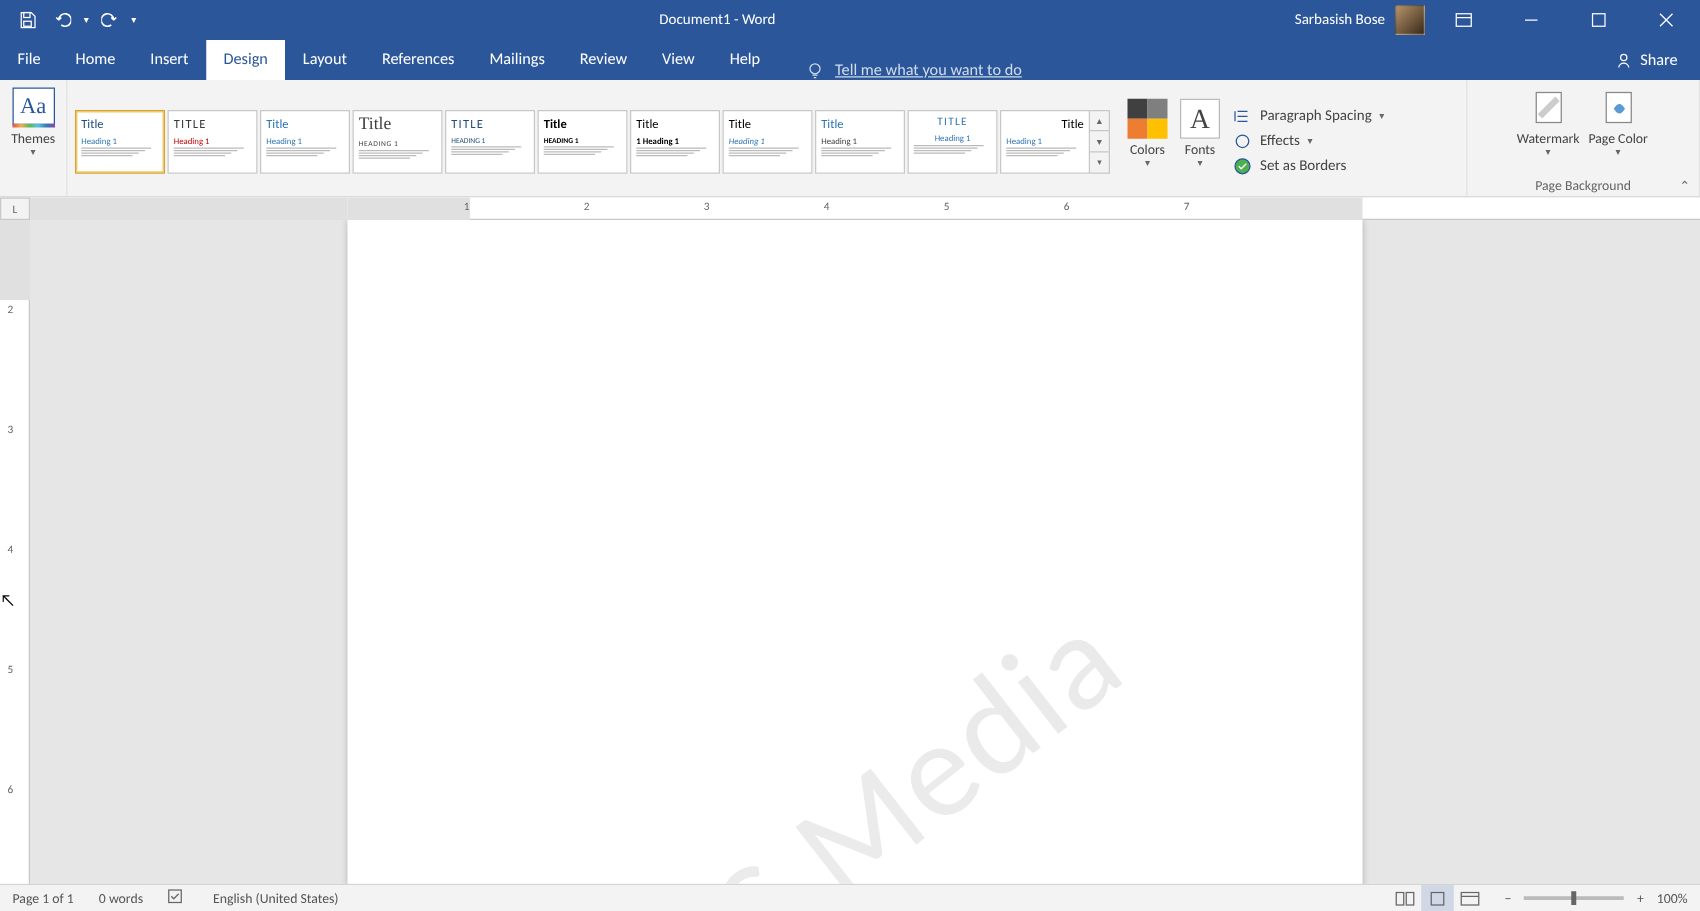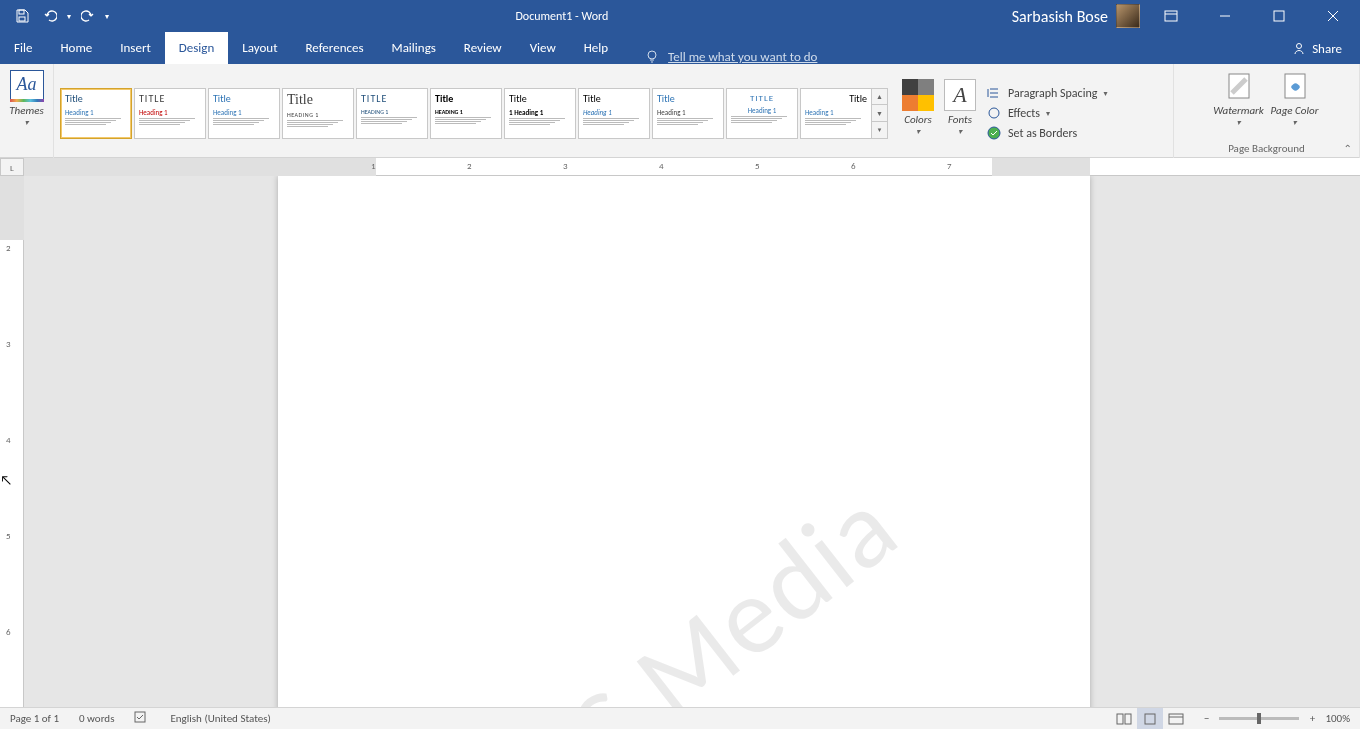--- a/index.html
+++ b/index.html
@@ -6,40 +6,40 @@
 html,body { width:1360px; height:729px; overflow:hidden; background:#e6e6e6; }
 
 
 .titlebar { height:32px; background:#2b579a; color:#fff; display:flex; align-items:center; font-size:12px; }
 .qat { display:flex; align-items:center; padding-left:8px; gap:0; }
 .qat-btn { width:28px; height:28px; display:flex; align-items:center; justify-content:center; cursor:pointer; }
 .qat-btn svg { fill:#fff; }
 .qat-drop { width:10px; display:flex; align-items:center; justify-content:center; font-size:8px; cursor:pointer; }
 .title-center { flex:1; text-align:center; font-size:12px; }
 .user-area { display:flex; align-items:center; gap:8px; padding-right:4px; }
-.user-name { font-size:16px; }
+.user-name { font-size:12px; }
 .avatar { width:24px; height:24px; background:linear-gradient(135deg,#b5936a,#3a2a1a); border:1px solid #fff2; }
 .win-btn { width:46px; height:32px; display:flex; align-items:center; justify-content:center; cursor:pointer; }
 .win-btn svg { stroke:#fff; fill:none; }
 
 
 .tabstrip { height:32px; background:#2b579a; display:flex; align-items:flex-end; }
 .tab { padding:0 14px; height:32px; line-height:32px; color:#fff; font-size:13px; cursor:pointer; }
 .tab.active { background:#fff; color:#2b579a; }
 .tellme { display:flex; align-items:center; color:#d0dceb; font-size:13px; margin-left:22px; gap:8px;text-decoration:underline; }
 .tellme svg { stroke:#d0dceb; fill:none; }
 .share-area { margin-left:auto; padding-right:18px; height:32px; display:flex; align-items:center; color:#fff; font-size:13px; gap:6px; cursor:pointer; }
 
 
 .ribbon { height:94px; background:#f3f3f3; border-bottom:1px solid #d4d4d4; display:flex; }
 .ribbon-group { display:flex; flex-direction:column; height:94px; border-right:1px solid #e1e1e1; }
 .ribbon-group .body { flex:1; display:flex; align-items:flex-start; padding:4px 6px 0; }
 .ribbon-group .label { height:18px; line-height:18px; text-align:center; font-size:11px; color:#666; }
 
-.big-btn { display:flex; flex-direction:column; align-items:center; justify-content:flex-start; width:58px; height:72px; cursor:pointer; font-size:11px; color:#444; font-style:italic;}
+.big-btn { display:flex; flex-direction:column; align-items:center; justify-content:flex-start; width:58px; height:72px; cursor:pointer; font-size:11px; color:#444; }
 .big-btn .ico { width:32px; height:32px; margin:2px 0; display:flex; align-items:center; justify-content:center; }
 .big-btn .cap { line-height:13px; }
 .drop-caret { font-size:8px; color:#666; }
 
 
 .themes-ico { width:34px; height:34px; border:1px solid #2b579a; display:flex; align-items:center; justify-content:center; color:#2b579a; font-family:"Times New Roman",serif; font-size:18px; background:#fff;}
 .themes-under{width:34px;height:4px;background:linear-gradient(90deg,#d9534f,#f0ad4e,#5cb85c,#5bc0de,#337ab7,#8e44ad);margin-top:-1px;}
 
 
 .gallery { display:flex; gap:2px; }

